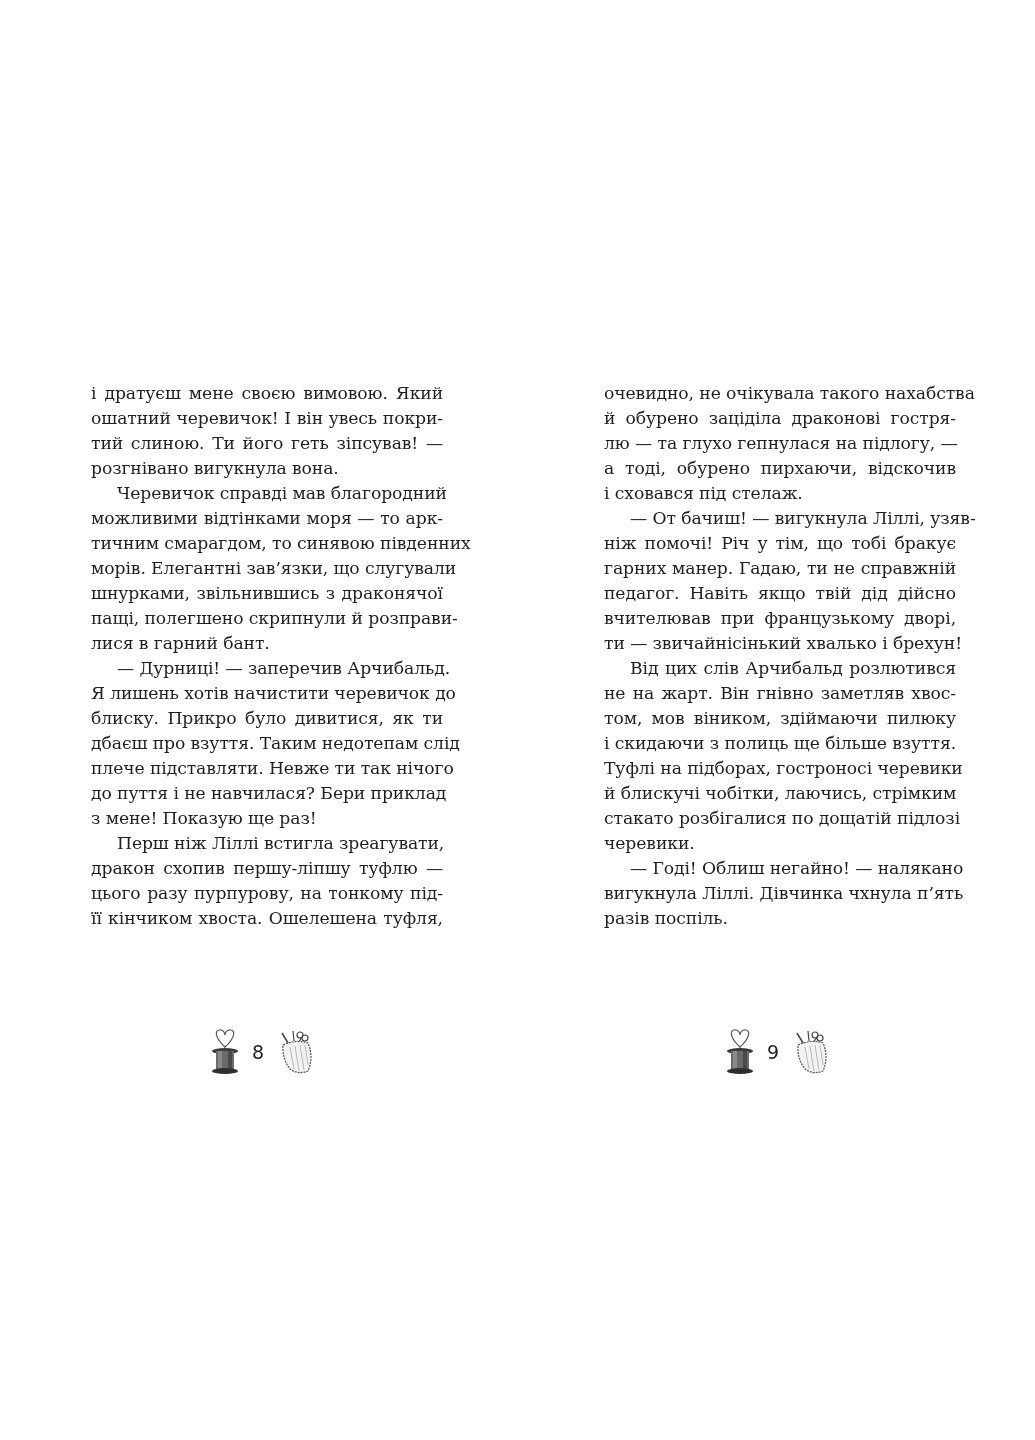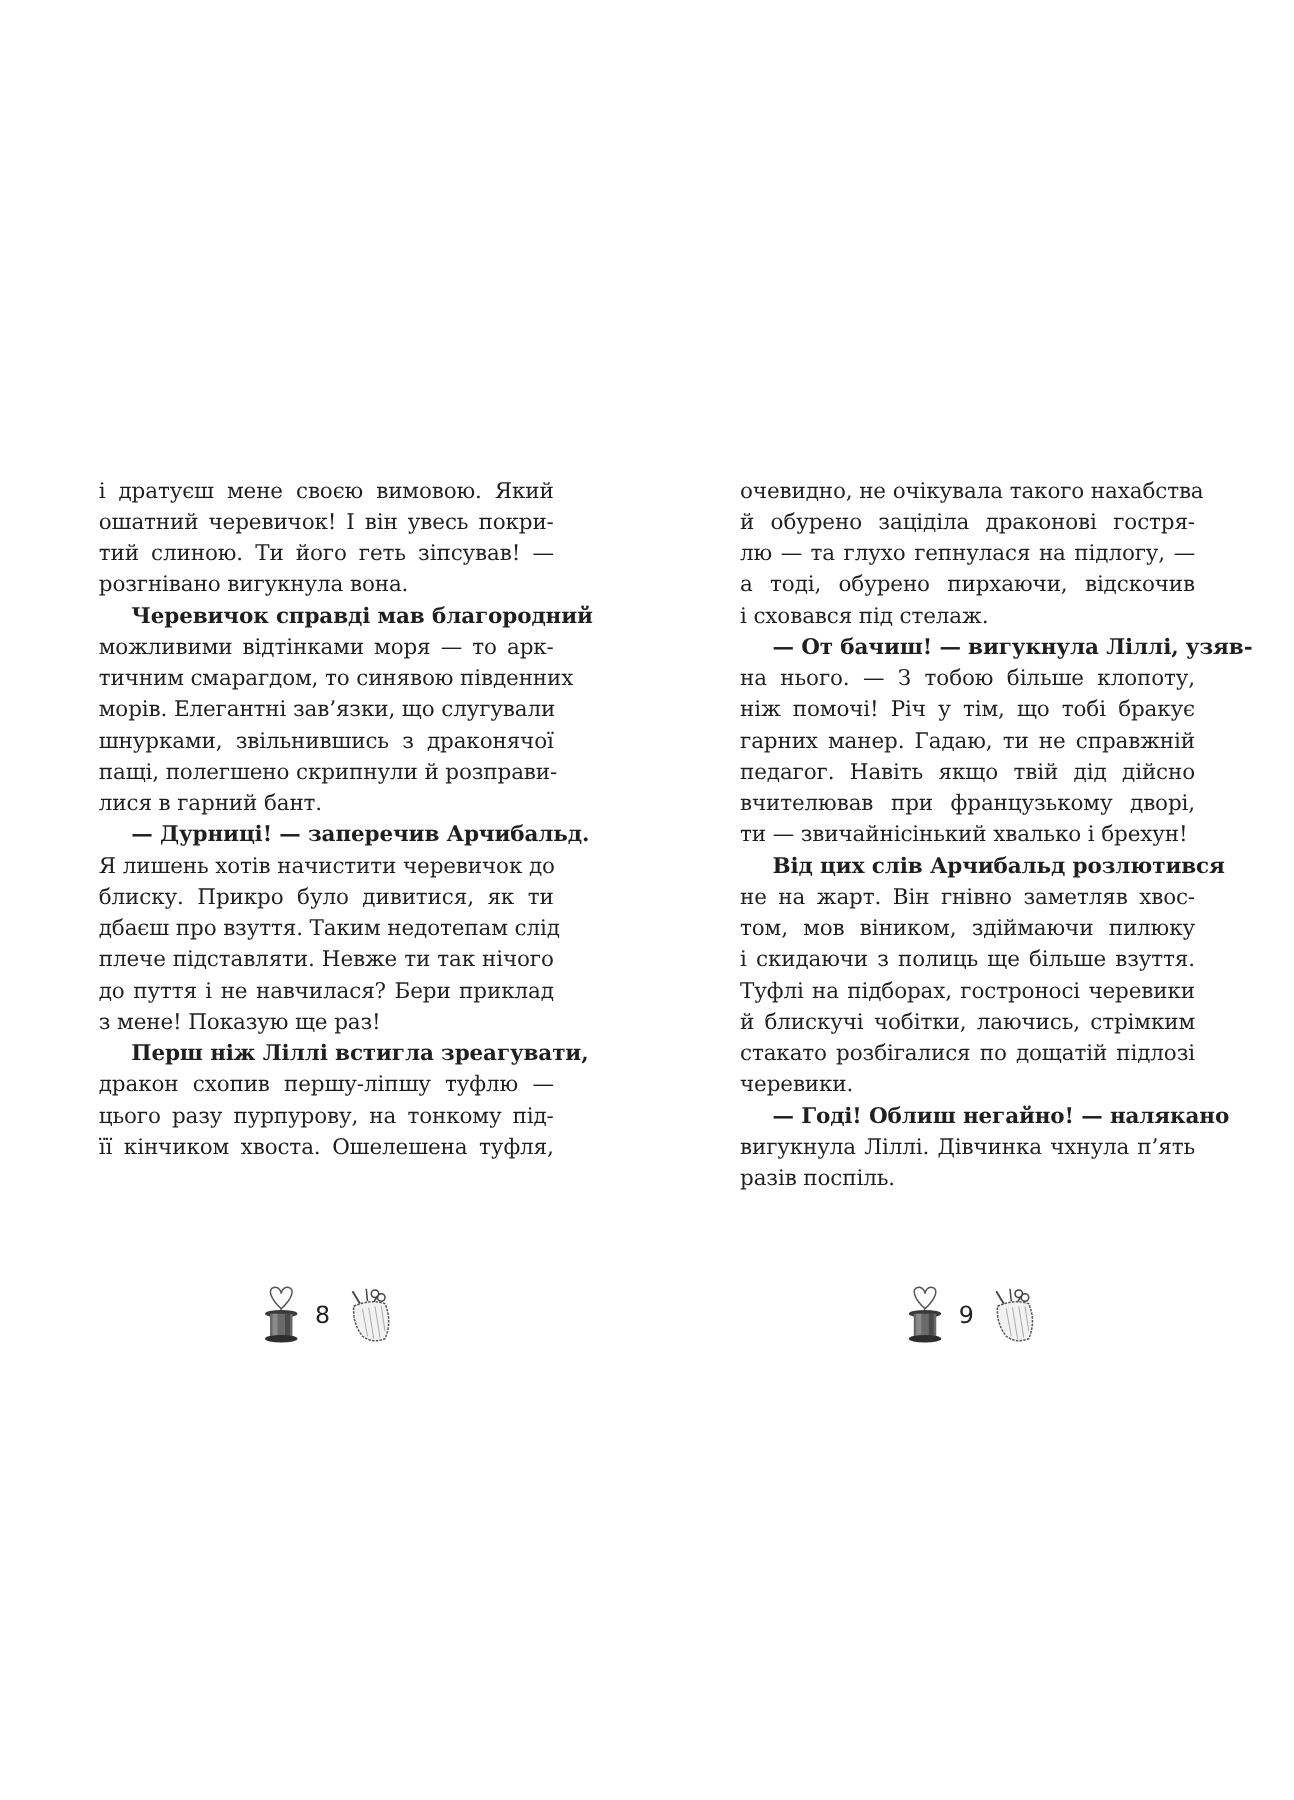--- a/index.html
+++ b/index.html
@@ -19,23 +19,24 @@
   .page.left { left: 79px; }
   .page.right { left: 592px; }
   .line {
     height: 25px;
     line-height: 25px;
     font-size: 17.2px;
     white-space: nowrap;
     text-align: justify;
     text-align-last: justify;
     letter-spacing: -0.1px;
+    margin-left: 12px;
   }
   .line.last { text-align-last: left; }
-  .line.indent { padding-left: 26px; font-weight: bold; }
+  .line.indent { padding-left: 26px; }
   .footer {
     position: absolute;
     top: 1026px;
     height: 52px;
     display: flex;
     align-items: center;
   }
   .footer.left { left: 210px; }
   .footer.right { left: 725px; }
   .pagenum {
@@ -74,21 +75,20 @@
   <div class="line">її кінчиком хвоста. Ошелешена туфля,</div>
 </div>
 
 <div class="page right">
   <div class="line">очевидно, не очікувала такого нахабства</div>
   <div class="line">й обурено заціділа драконові гостря-</div>
   <div class="line">лю — та глухо гепнулася на підлогу, —</div>
   <div class="line">а тоді, обурено пирхаючи, відскочив</div>
   <div class="line last">і сховався під стелаж.</div>
   <div class="line indent">— От бачиш! — вигукнула Ліллі, узяв-</div>
-  <div class="line">на нього. — З тобою більше клопоту,</div>
   <div class="line">ніж помочі! Річ у тім, що тобі бракує</div>
   <div class="line">гарних манер. Гадаю, ти не справжній</div>
   <div class="line">педагог. Навіть якщо твій дід дійсно</div>
   <div class="line">вчителював при французькому дворі,</div>
   <div class="line last">ти — звичайнісінький хвалько і брехун!</div>
   <div class="line indent">Від цих слів Арчибальд розлютився</div>
   <div class="line">не на жарт. Він гнівно заметляв хвос-</div>
   <div class="line">том, мов віником, здіймаючи пилюку</div>
   <div class="line">і скидаючи з полиць ще більше взуття.</div>
   <div class="line">Туфлі на підборах, гостроносі черевики</div>

